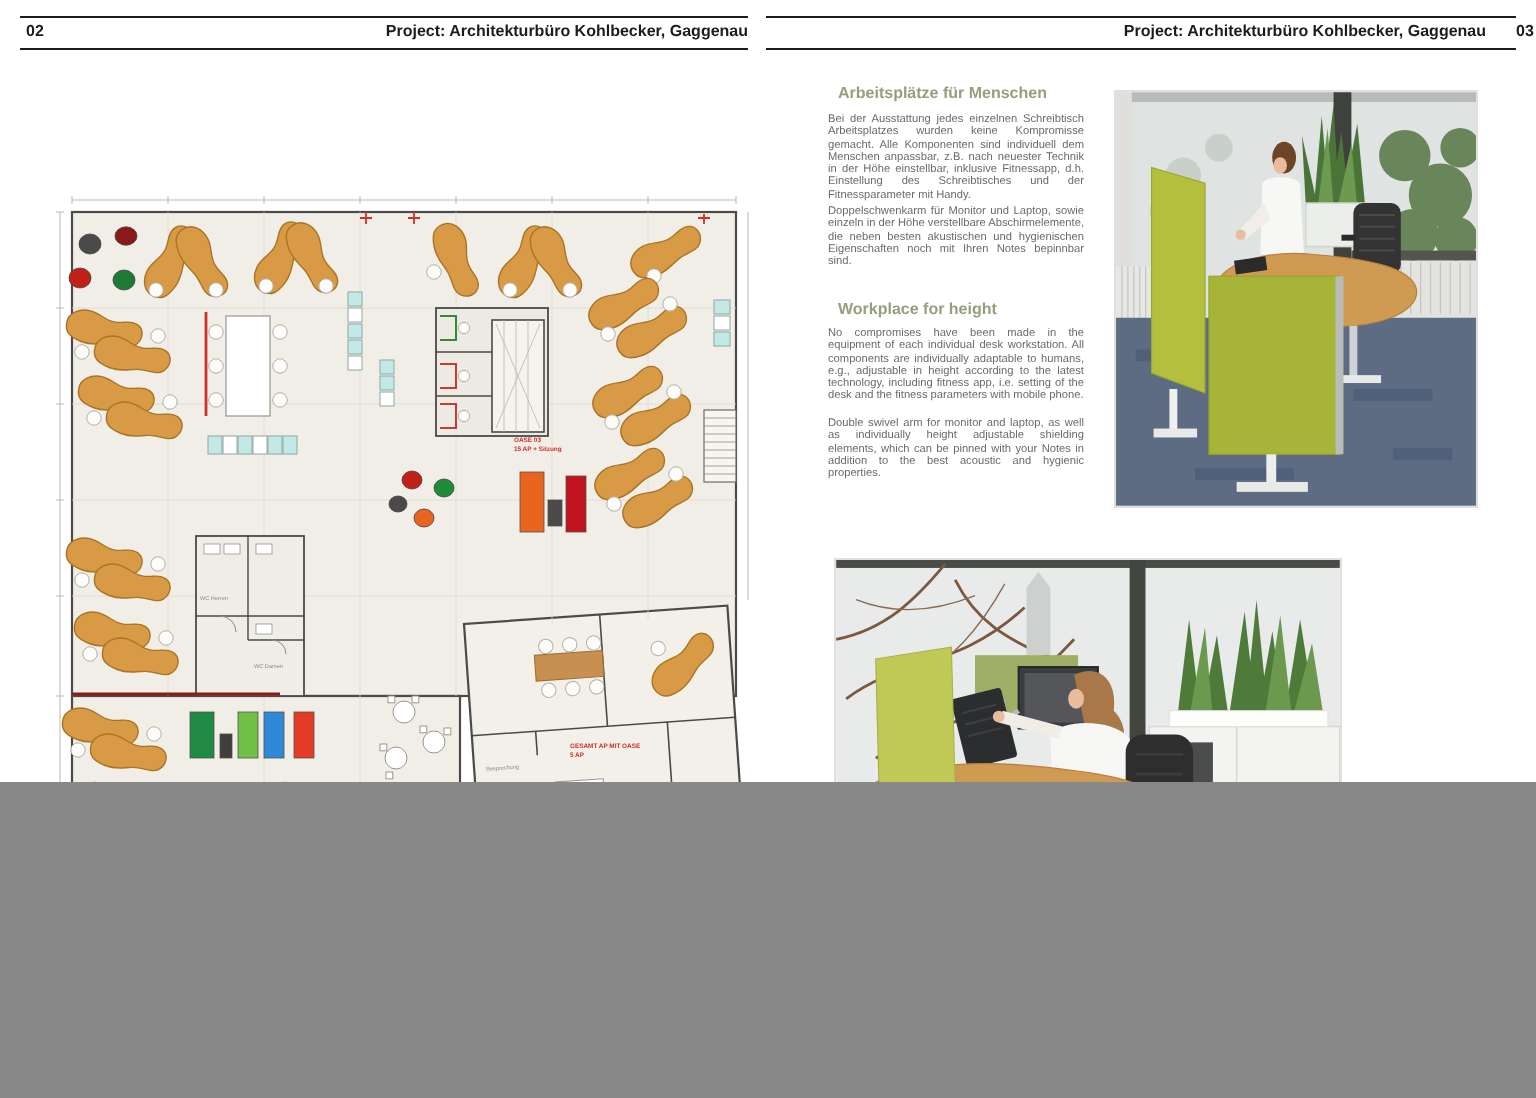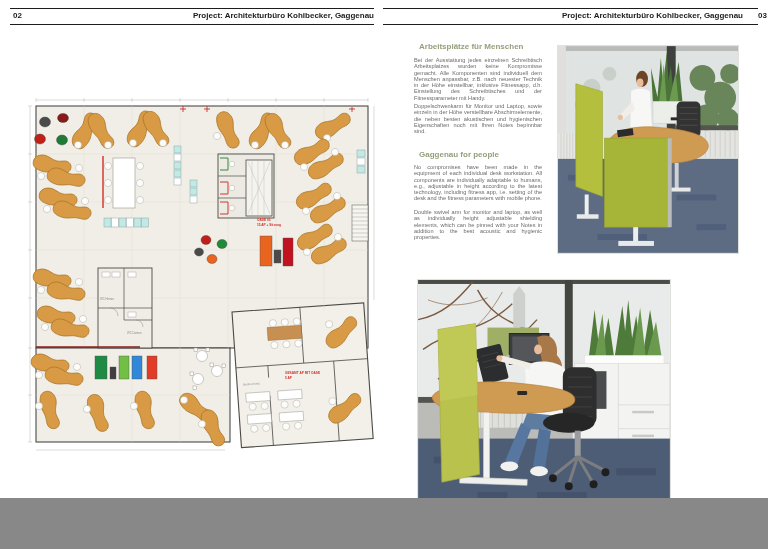--- a/index.html
+++ b/index.html
@@ -1,16 +1,16 @@
 <!DOCTYPE html>
 <html><head>
 <meta charset="utf-8">
 <style>
   html,body{margin:0;padding:0;background:#888;}
-  .page{position:relative;width:768px;height:498px;background:#ffffff;overflow:hidden;
+  .page{position:relative;width:768px;height:391px;background:#ffffff;overflow:hidden;
         font-family:"Liberation Sans",sans-serif;}
   .abs{position:absolute;}
   .rule{position:absolute;height:1px;background:#1c1c1c;}
   .folio{position:absolute;top:11px;font-size:8px;font-weight:bold;color:#1c1c1c;}
   .htitle{position:absolute;top:11px;font-size:8px;font-weight:bold;color:#1c1c1c;text-align:right;}
   .heading{position:absolute;left:419px;width:132px;font-size:8px;font-weight:600;color:#94a07c;}
   .body-text{position:absolute;left:414px;width:128px;font-size:5.6px;line-height:6.3px;color:#6b6b6b;text-align:justify;}
   .credit{position:absolute;top:516px;font-size:5.4px;color:#9a9a98;}
   .logo-text{font-size:4.6px;color:#2a2a2a;letter-spacing:.2px;white-space:nowrap;}
   .photo{position:absolute;border:1px solid #e0e0dc;box-sizing:border-box;}
@@ -303,21 +303,21 @@
       <text x="257" y="221" font-size="3.2" font-weight="bold">OASE 03</text>
       <text x="257" y="225.5" font-size="3.2" font-weight="bold">15 AP + Sitzung</text>
       <text x="285" y="374" font-size="3.2" font-weight="bold">GESAMT AP MIT OASE</text>
       <text x="285" y="378.5" font-size="3.2" font-weight="bold">5 AP</text>
     </g>
   </svg>
 
   <div class="heading" style="top:42px;">Arbeitsplätze für Menschen</div>
   <div class="body-text" style="top:57px;">Bei der Ausstattung jedes einzelnen Schreibtisch Arbeitsplatzes wurden keine Kompromisse gemacht. Alle Komponenten sind individuell dem Menschen anpassbar, z.B. nach neuester Technik in der Höhe einstellbar, inklusive Fitnessapp, d.h. Einstellung des Schreibtisches und der Fitnessparameter mit Handy.</div>
   <div class="body-text" style="top:103px;">Doppelschwenkarm für Monitor und Laptop, sowie einzeln in der Höhe verstellbare Abschirmelemente, die neben besten akustischen und hygienischen Eigenschaften noch mit Ihren Notes bepinnbar sind.</div>
-  <div class="heading" style="top:150px;">Gaggenau for people</div>
+  <div class="heading" style="top:150px;">Workplace for height</div>
   <div class="body-text" style="top:164px;">No compromises have been made in the equipment of each individual desk workstation. All components are individually adaptable to humans, e.g., adjustable in height according to the latest technology, including fitness app, i.e. setting of the desk and the fitness parameters with mobile phone.</div>
   <div class="body-text" style="top:209px;">Double swivel arm for monitor and laptop, as well as individually height adjustable shielding elements, which can be pinned with your Notes in addition to the best acoustic and hygienic properties.</div>
 
   <svg class="photo" style="left:557px;top:45px;" width="182" height="209" viewBox="0 0 182 209">
     <rect width="182" height="209" fill="#e7e9e8"></rect>
     <rect x="0" y="0" width="10" height="110" fill="#e0dfdb"></rect>
     <rect x="8" y="0" width="174" height="5" fill="#b9bbb8"></rect>
     <rect x="8" y="5" width="174" height="112" fill="#dfe3e2"></rect>
     <g fill="#c9cfc9">
         <circle cx="34" cy="42" r="9"></circle>

